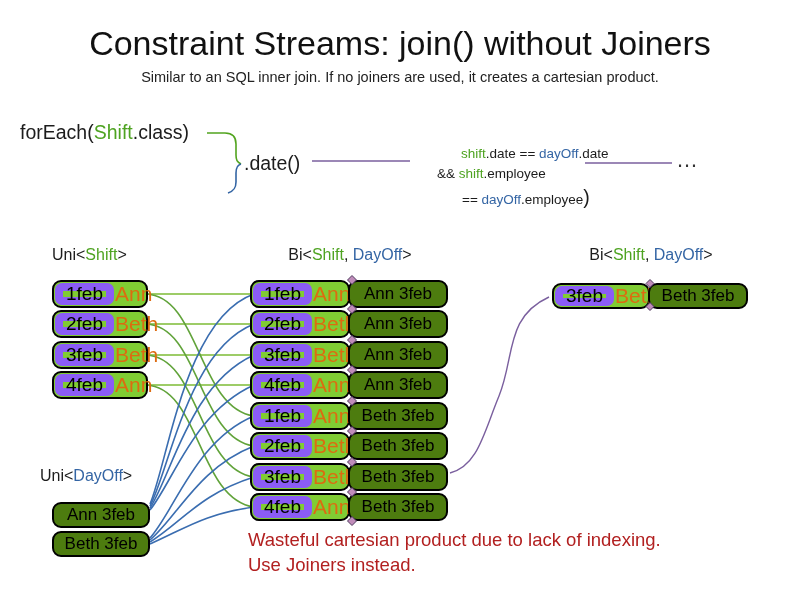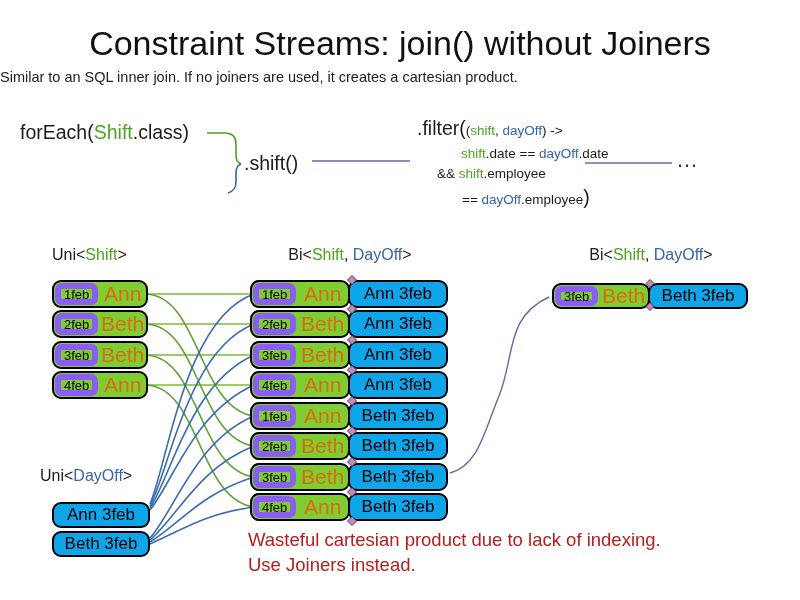--- a/index.html
+++ b/index.html
@@ -2,36 +2,36 @@
 <html><head>
 <meta charset="utf-8">
 <style>
   html,body{margin:0;padding:0;background:#fff;}
   .slide{
     position:relative;width:800px;height:600px;background:#ffffff;overflow:hidden;
     font-family:"Liberation Sans", sans-serif;color:#1c1c1c;
   }
   .abs{position:absolute;}
   .title{top:24px;left:0;width:800px;text-align:center;font-size:34px;color:#111;white-space:nowrap;}
-  .subtitle{top:69px;left:0;width:800px;font-size:14.5px;color:#222;}
+  .subtitle{top:69px;left:0;width:800px;text-align:center;font-size:14.5px;color:#222;}
   .code{font-size:19.5px;white-space:nowrap;}
   .code-sm{font-size:13.5px;white-space:nowrap;}
   .green-t{color:#4ea321;}
   .blue-t{color:#3465a4;}
   .orange-t{color:#dd6b10;}
   .ellipsis{font-size:22px;color:#333;}
   svg.layer{position:absolute;left:0;top:0;pointer-events:none;}
   .under{z-index:0;}
   .over{z-index:2;}
   .hdr{font-size:16px;white-space:nowrap;z-index:1;}
   .hdr-c{text-align:center;}
   .row{display:flex;box-sizing:border-box;z-index:1;}
   .gbox{display:flex;box-sizing:border-box;background:#80cc33;border:2px solid #000;border-radius:9px;}
-  .bbox{display:flex;align-items:center;justify-content:center;box-sizing:border-box;background:#0ea5e9;border:2px solid #000;border-radius:9px;color:#000;font-size:17px;white-space:nowrap;}
-  .datec{display:flex;align-items:center;justify-content:center;box-sizing:border-box;border:6px solid #8b5cf6;border-radius:7px;margin:1px;padding:0 3px;font-size:13px;color:#000;}
+  .bbox{display:flex;align-items:center;justify-content:center;box-sizing:border-box;background:#4d7c0f;border:2px solid #000;border-radius:9px;color:#000;font-size:17px;white-space:nowrap;}
+  .datec{display:flex;align-items:center;justify-content:center;box-sizing:border-box;border:8px solid #8b5cf6;border-radius:7px;margin:1px;padding:0 3px;font-size:19px;color:#000;}
   .namec{flex:1;display:flex;align-items:center;justify-content:center;font-size:21px;}
   .pair .bbox{margin-left:-2px;}
   .note{font-size:18.5px;color:#b22020;white-space:nowrap;z-index:1;}
 </style>
 </head>
 <body>
 
 <div class="slide">
 
   <svg class="layer under" width="800" height="600" viewBox="0 0 800 600">
@@ -67,25 +67,22 @@
   </svg>
 
   <div class="abs title">Constraint Streams: join() without Joiners</div>
   <div class="abs subtitle">Similar to an SQL inner join. If no joiners are used, it creates a cartesian product.</div>
 
   <div class="abs code" style="left:20px;top:121px;">
     <span>forEach(</span><span class="green-t">Shift</span><span>.class)</span>
   </div>
 
 
-  <div class="abs code" style="left:244px;top:152px;">.shift()</div>
-
-  <div class="abs code" style="left:417px;top:117px;">
-    <span>.filter(</span><span class="code-sm"><span>(</span><span class="green-t">shift</span><span>, </span><span class="blue-t">dayOff</span><span>) -&gt;</span></span>
-  </div>
+  <div class="abs code" style="left:244px;top:152px;">.date()</div>
+
   <div class="abs code-sm" style="left:461px;top:146px;">
     <span class="green-t">shift</span><span>.date == </span><span class="blue-t">dayOff</span><span>.date</span>
   </div>
   <div class="abs code-sm" style="left:437px;top:166px;">
     <span>&amp;&amp; </span><span class="green-t">shift</span><span>.employee</span>
   </div>
   <div class="abs code-sm" style="left:462px;top:186px;">
     <span>== </span><span class="blue-t">dayOff</span><span>.employee</span><span class="code">)</span>
   </div>
   <div class="abs ellipsis" style="left:676px;top:147px;">…</div>

